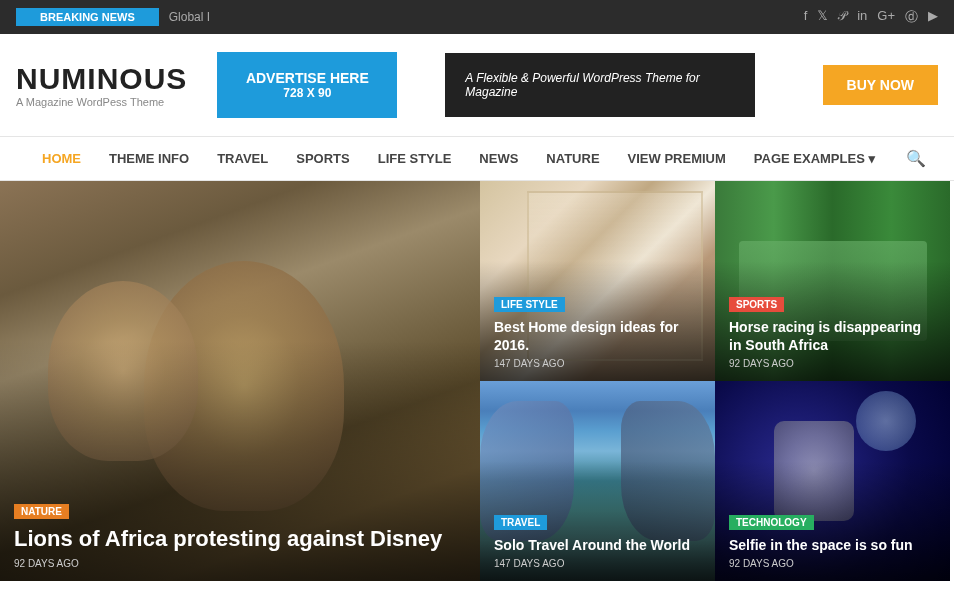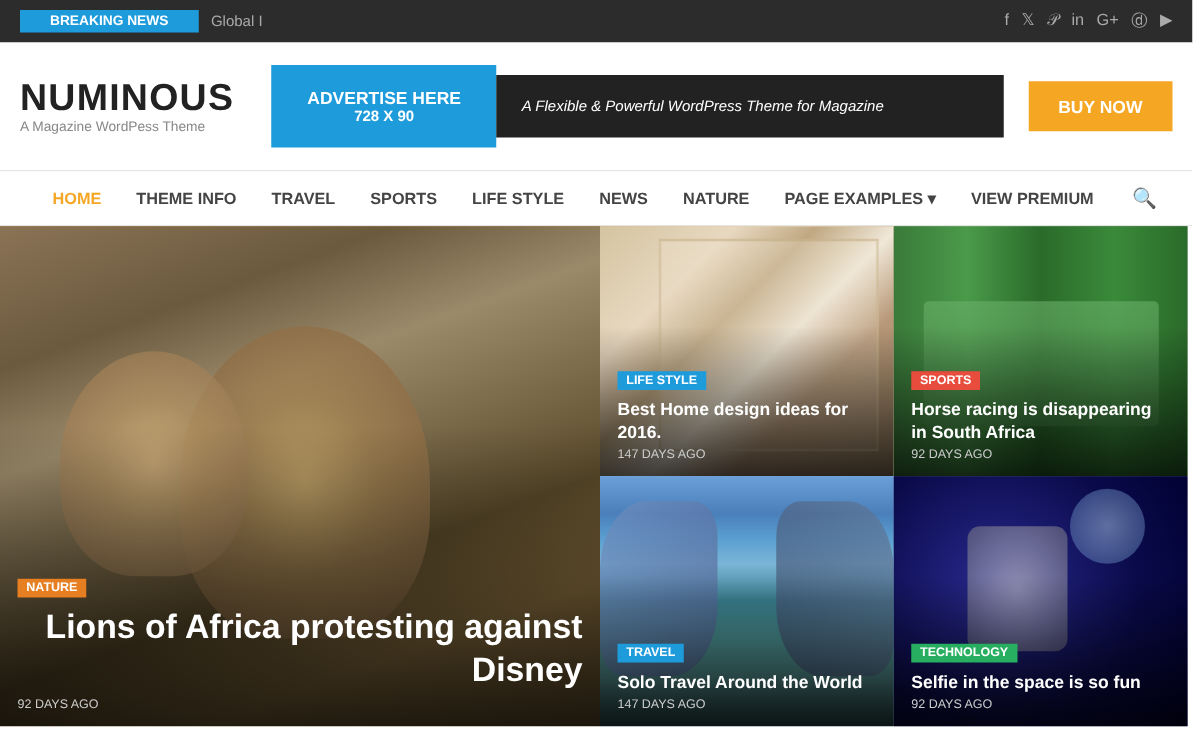--- a/index.html
+++ b/index.html
@@ -53,20 +53,21 @@
     }
     .logo-subtitle {
       font-size: 11px;
       color: #888;
     }
     .ad-banner {
       display: flex;
       align-items: center;
       flex: 1;
       margin-left: 30px;
+      gap: 48px;
     }
     .ad-blue {
       background: #1e9bdb;
       color: #fff;
       text-align: center;
       padding: 18px 24px;
       font-size: 14px;
       font-weight: bold;
       min-width: 180px;
     }
@@ -181,21 +182,21 @@
     .badge-lifestyle { background: #1e9bdb; }
     .badge-sports { background: #e74c3c; }
     .badge-travel { background: #1e9bdb; }
     .badge-technology { background: #27ae60; }
 
     .article-title {
       color: #fff;
       font-weight: bold;
       line-height: 1.3;
     }
-    .article-title-large { font-size: 27px; text-align: right; }
+    .article-title-large { font-size: 22px; }
     .article-title-small { font-size: 14px; }
     .article-date {
       color: #ccc;
       font-size: 10px;
       margin-top: 4px;
       text-transform: uppercase;
     }
 
     
     .top-news-section {
@@ -239,22 +240,22 @@
 </div>
 
 <nav class="nav">
   <a class="nav-item active">HOME</a>
   <a class="nav-item">THEME INFO</a>
   <a class="nav-item">TRAVEL</a>
   <a class="nav-item">SPORTS</a>
   <a class="nav-item">LIFE STYLE</a>
   <a class="nav-item">NEWS</a>
   <a class="nav-item">NATURE</a>
+  <a class="nav-item">VIEW PREMIUM</a>
   <a class="nav-item">PAGE EXAMPLES ▾</a>
-  <a class="nav-item">VIEW PREMIUM</a>
   <span class="nav-search">🔍</span>
 </nav>
 
 <div class="featured-grid">
 
   <div class="featured-main img-lions">
 
     <div style="position:absolute;top:0;left:0;right:0;bottom:0;background:linear-gradient(160deg,#8B7355 0%,#6B5A3E 20%,#9B8A6A 35%,#7A6A4A 50%,#5A4A2A 65%,#8B7040 80%,#6B5530 100%);"></div>
     <div style="position:absolute;top:20%;left:30%;width:200px;height:250px;background:radial-gradient(ellipse,#C8A86A 0%,#A08050 40%,#806040 100%);border-radius:50% 50% 40% 40%;opacity:0.8;"></div>
     <div style="position:absolute;bottom:30%;left:10%;width:150px;height:180px;background:radial-gradient(ellipse,#D4B07A 0%,#B09060 40%,#907050 100%);border-radius:50% 50% 40% 40%;opacity:0.75;"></div>

